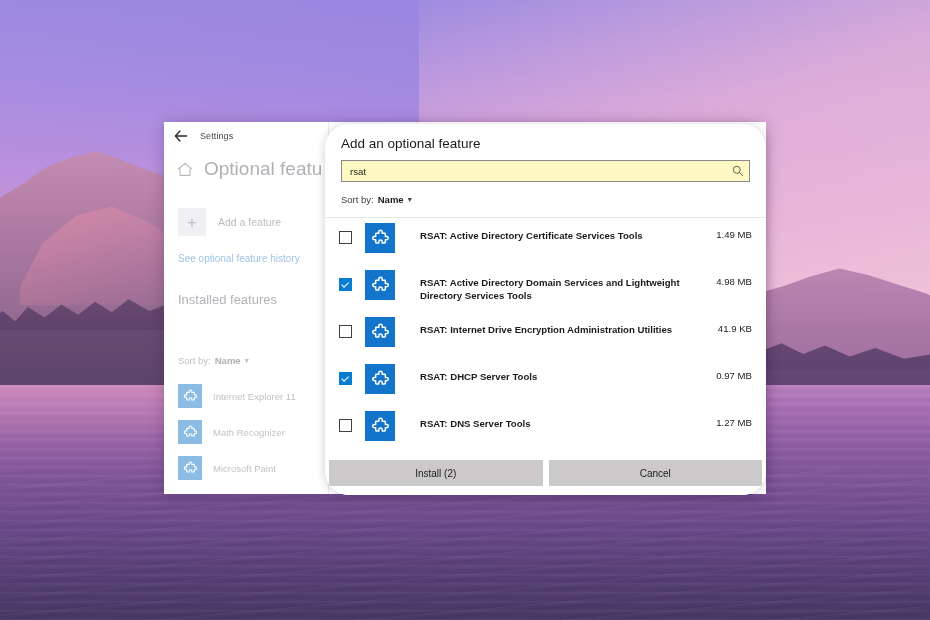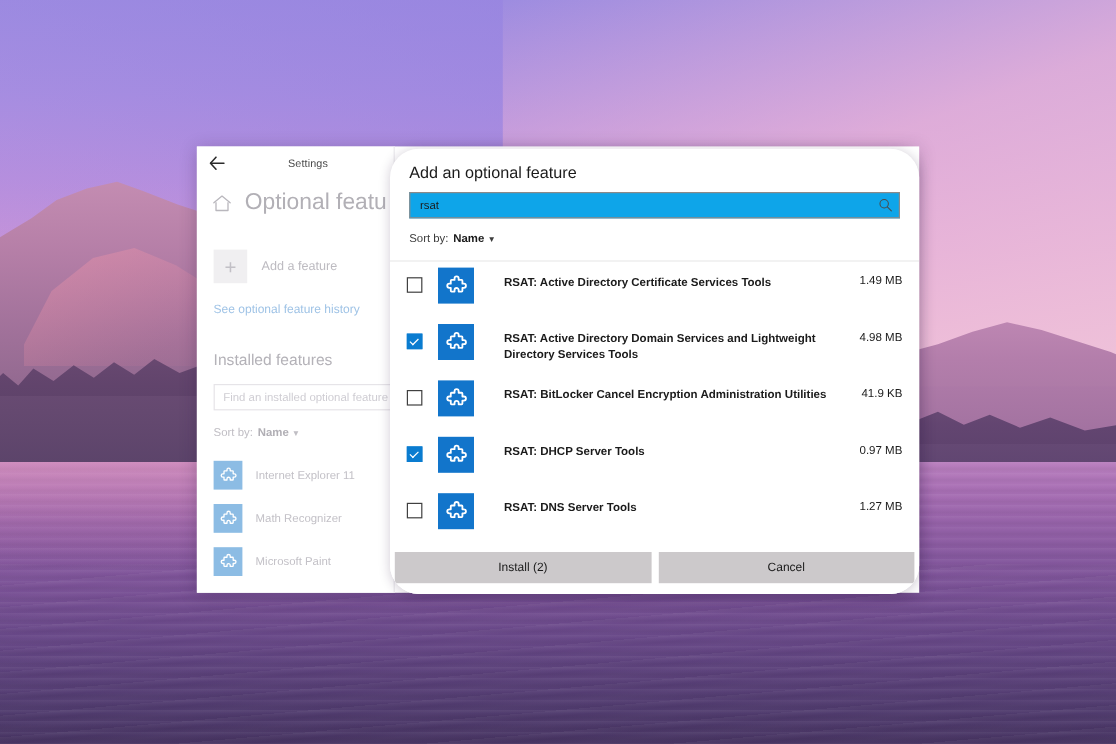--- a/index.html
+++ b/index.html
@@ -182,21 +182,20 @@
   .titlebar {
     position: absolute;
     left: 0;
     top: 0;
     width: 165px;
     height: 28px;
     display: flex;
     align-items: center;
     padding-left: 6px;
     box-sizing: border-box;
-    gap: 40px;
   }
   .back-arrow {
     width: 22px;
     height: 22px;
     display: flex;
     align-items: center;
     justify-content: center;
     color: #2b2b2b;
     font-size: 14px;
     line-height: 1;
@@ -356,21 +355,21 @@
   .dialog-search {
     position: absolute;
     left: 16px;
     top: 36px;
     width: 409px;
     height: 22px;
     border: 1px solid #8a8a8a;
     box-sizing: border-box;
     display: flex;
     align-items: center;
-    background: #0ea5e9;
+    background: #fef9c3;
   }
   .dialog-search input {
     flex: 1;
     border: none;
     outline: none;
     font-family: "Liberation Sans", sans-serif;
     font-size: 9.5px;
     color: #1b1b1b;
     padding-left: 8px;
     background: transparent;
@@ -545,23 +544,20 @@
 
       <div class="add-feature-row">
         <div class="add-feature-btn">+</div>
         <div class="add-feature-label">Add a feature</div>
       </div>
 
       <div class="history-link">See optional feature history</div>
 
       <div class="installed-title">Installed features</div>
 
-      <div class="installed-search">
-        <span>Find an installed optional feature</span>
-      </div>
 
       <div class="sidebar-sort">
         <span>Sort by:</span>
         <b>Name</b>
         <span class="chevron">▾</span>
       </div>
 
       <div class="installed-list">
 
         <div class="installed-item">
@@ -647,21 +643,21 @@
 
       <div class="feature-row">
         <div class="cb-wrap">
           <div class="checkbox"></div>
         </div>
         <div class="feat-icon">
           <svg width="19" height="19" viewBox="0 0 20 20" aria-hidden="true">
             <path d="M8.2 3.2 a1.8 1.8 0 0 1 3.6 0 v1.3 h2.6 a0.7 0.7 0 0 1 0.7 0.7 v2.6 h1.3 a1.8 1.8 0 0 1 0 3.6 h-1.3 v2.6 a0.7 0.7 0 0 1 -0.7 0.7 h-2.6 v-1.3 a1.8 1.8 0 0 0 -3.6 0 v1.3 h-2.6 a0.7 0.7 0 0 1 -0.7 -0.7 v-2.6 h-1.3 a1.8 1.8 0 0 1 0 -3.6 h1.3 v-2.6 a0.7 0.7 0 0 1 0.7 -0.7 h2.6 z" fill="none" stroke="#ffffff" stroke-width="1.6" stroke-linejoin="round"></path>
           </svg>
         </div>
-        <div class="feature-name">RSAT: BitLocker Cancel Encryption Administration Utilities</div>
+        <div class="feature-name">RSAT: Internet Drive Encryption Administration Utilities</div>
         <div class="feature-size">41.9 KB</div>
       </div>
 
       <div class="feature-row">
         <div class="cb-wrap">
           <div class="checkbox checked"></div>
         </div>
         <div class="feat-icon">
           <svg width="19" height="19" viewBox="0 0 20 20" aria-hidden="true">
             <path d="M8.2 3.2 a1.8 1.8 0 0 1 3.6 0 v1.3 h2.6 a0.7 0.7 0 0 1 0.7 0.7 v2.6 h1.3 a1.8 1.8 0 0 1 0 3.6 h-1.3 v2.6 a0.7 0.7 0 0 1 -0.7 0.7 h-2.6 v-1.3 a1.8 1.8 0 0 0 -3.6 0 v1.3 h-2.6 a0.7 0.7 0 0 1 -0.7 -0.7 v-2.6 h-1.3 a1.8 1.8 0 0 1 0 -3.6 h1.3 v-2.6 a0.7 0.7 0 0 1 0.7 -0.7 h2.6 z" fill="none" stroke="#ffffff" stroke-width="1.6" stroke-linejoin="round"></path>

